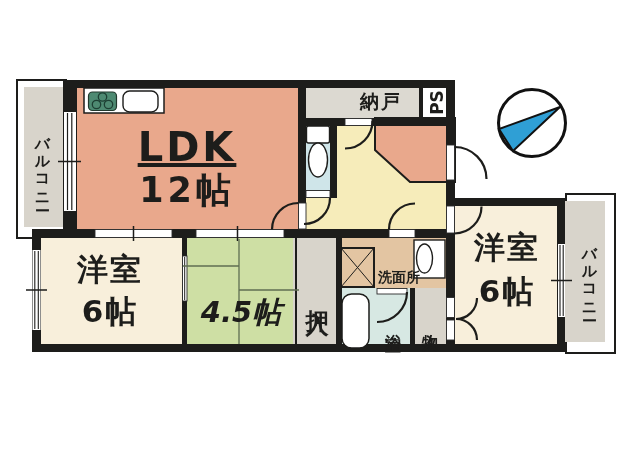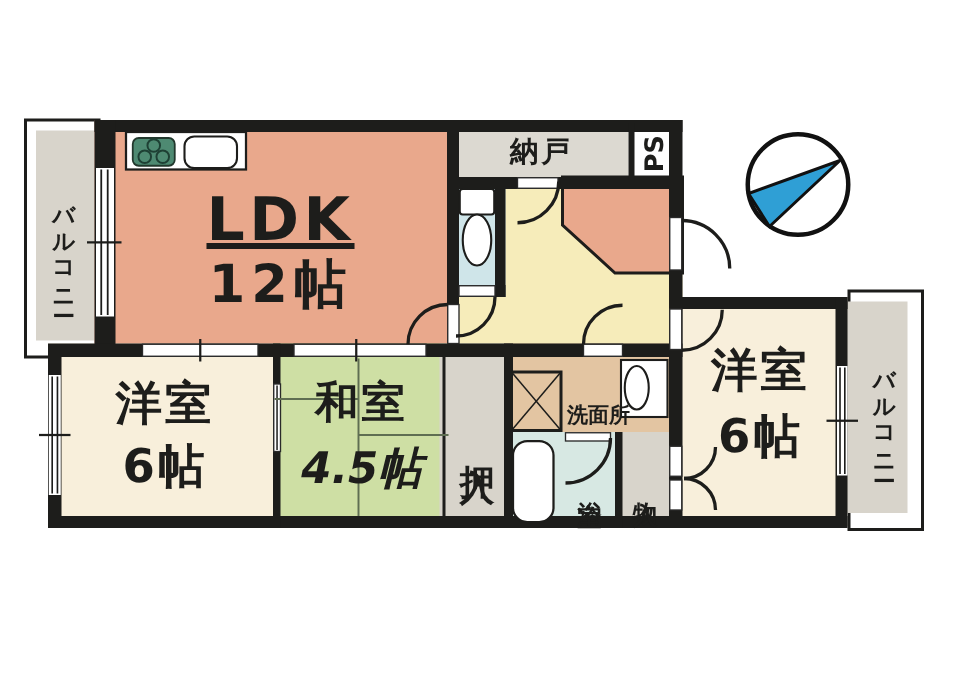--- a/index.html
+++ b/index.html
@@ -156,27 +156,26 @@
 
     <g>
       <circle cx="532" cy="123" r="33.5" fill="#ffffff" stroke="#111111" stroke-width="3"></circle>
       <polygon points="560,107 499,129 513,151" fill="#2f9fd5" stroke="#111111" stroke-width="2"></polygon>
     </g>
   </svg>
 
   <div class="lbl vlbl" style="left:29px;top:100px;width:26px;height:130px;font-size:15px;">バルコニー</div>
   <div class="lbl" style="left:77px;top:125px;width:220px;height:44px;font-size:40px;letter-spacing:3px;text-decoration:underline;">LDK</div>
   <div class="lbl" style="left:77px;top:170px;width:220px;height:40px;font-size:35px;letter-spacing:4px;">12帖</div>
-  <div class="lbl" style="left:298px;top:88px;width:126px;height:26px;font-size:19px;letter-spacing:2px;">納戸</div>
+  <div class="lbl" style="left:298px;top:88px;width:126px;height:26px;font-size:19px;letter-spacing:2px;padding-left:20px;">納戸</div>
   <div class="lbl" style="left:419px;top:81px;width:36px;height:42px;font-size:17px;">
       <span class="ps-rot">PS</span>
     </div>
   <div class="lbl" style="left:40px;top:250px;width:140px;height:38px;font-size:31px;letter-spacing:2px;">洋室</div>
   <div class="lbl" style="left:40px;top:292px;width:140px;height:38px;font-size:31px;letter-spacing:2px;">6帖</div>
-  <div class="lbl" style="left:186px;top:251px;width:110px;height:34px;font-size:29px;letter-spacing:2px;">和室</div>
   <div class="lbl" style="left:182px;top:293px;width:118px;height:38px;font-size:29px;font-style:italic;">4.5帖</div>
   <div class="lbl vlbl" style="left:303px;top:248px;width:28px;height:92px;font-size:23px;">押入</div>
   <div class="lbl" style="left:368px;top:268px;width:62px;height:18px;font-size:14px;">洗面所</div>
   <div class="lbl vlbl" style="left:382px;top:294px;width:22px;height:56px;font-size:16px;letter-spacing:1px;">浴室</div>
   <div class="lbl vlbl" style="left:419px;top:296px;width:22px;height:52px;font-size:16px;letter-spacing:1px;">物入</div>
   <div class="lbl" style="left:456px;top:229px;width:102px;height:36px;font-size:31px;letter-spacing:2px;">洋室</div>
   <div class="lbl" style="left:456px;top:272px;width:102px;height:38px;font-size:31px;letter-spacing:2px;">6帖</div>
   <div class="lbl vlbl" style="left:577px;top:210px;width:24px;height:130px;font-size:15px;">バルコニー</div>
 
 </div>

